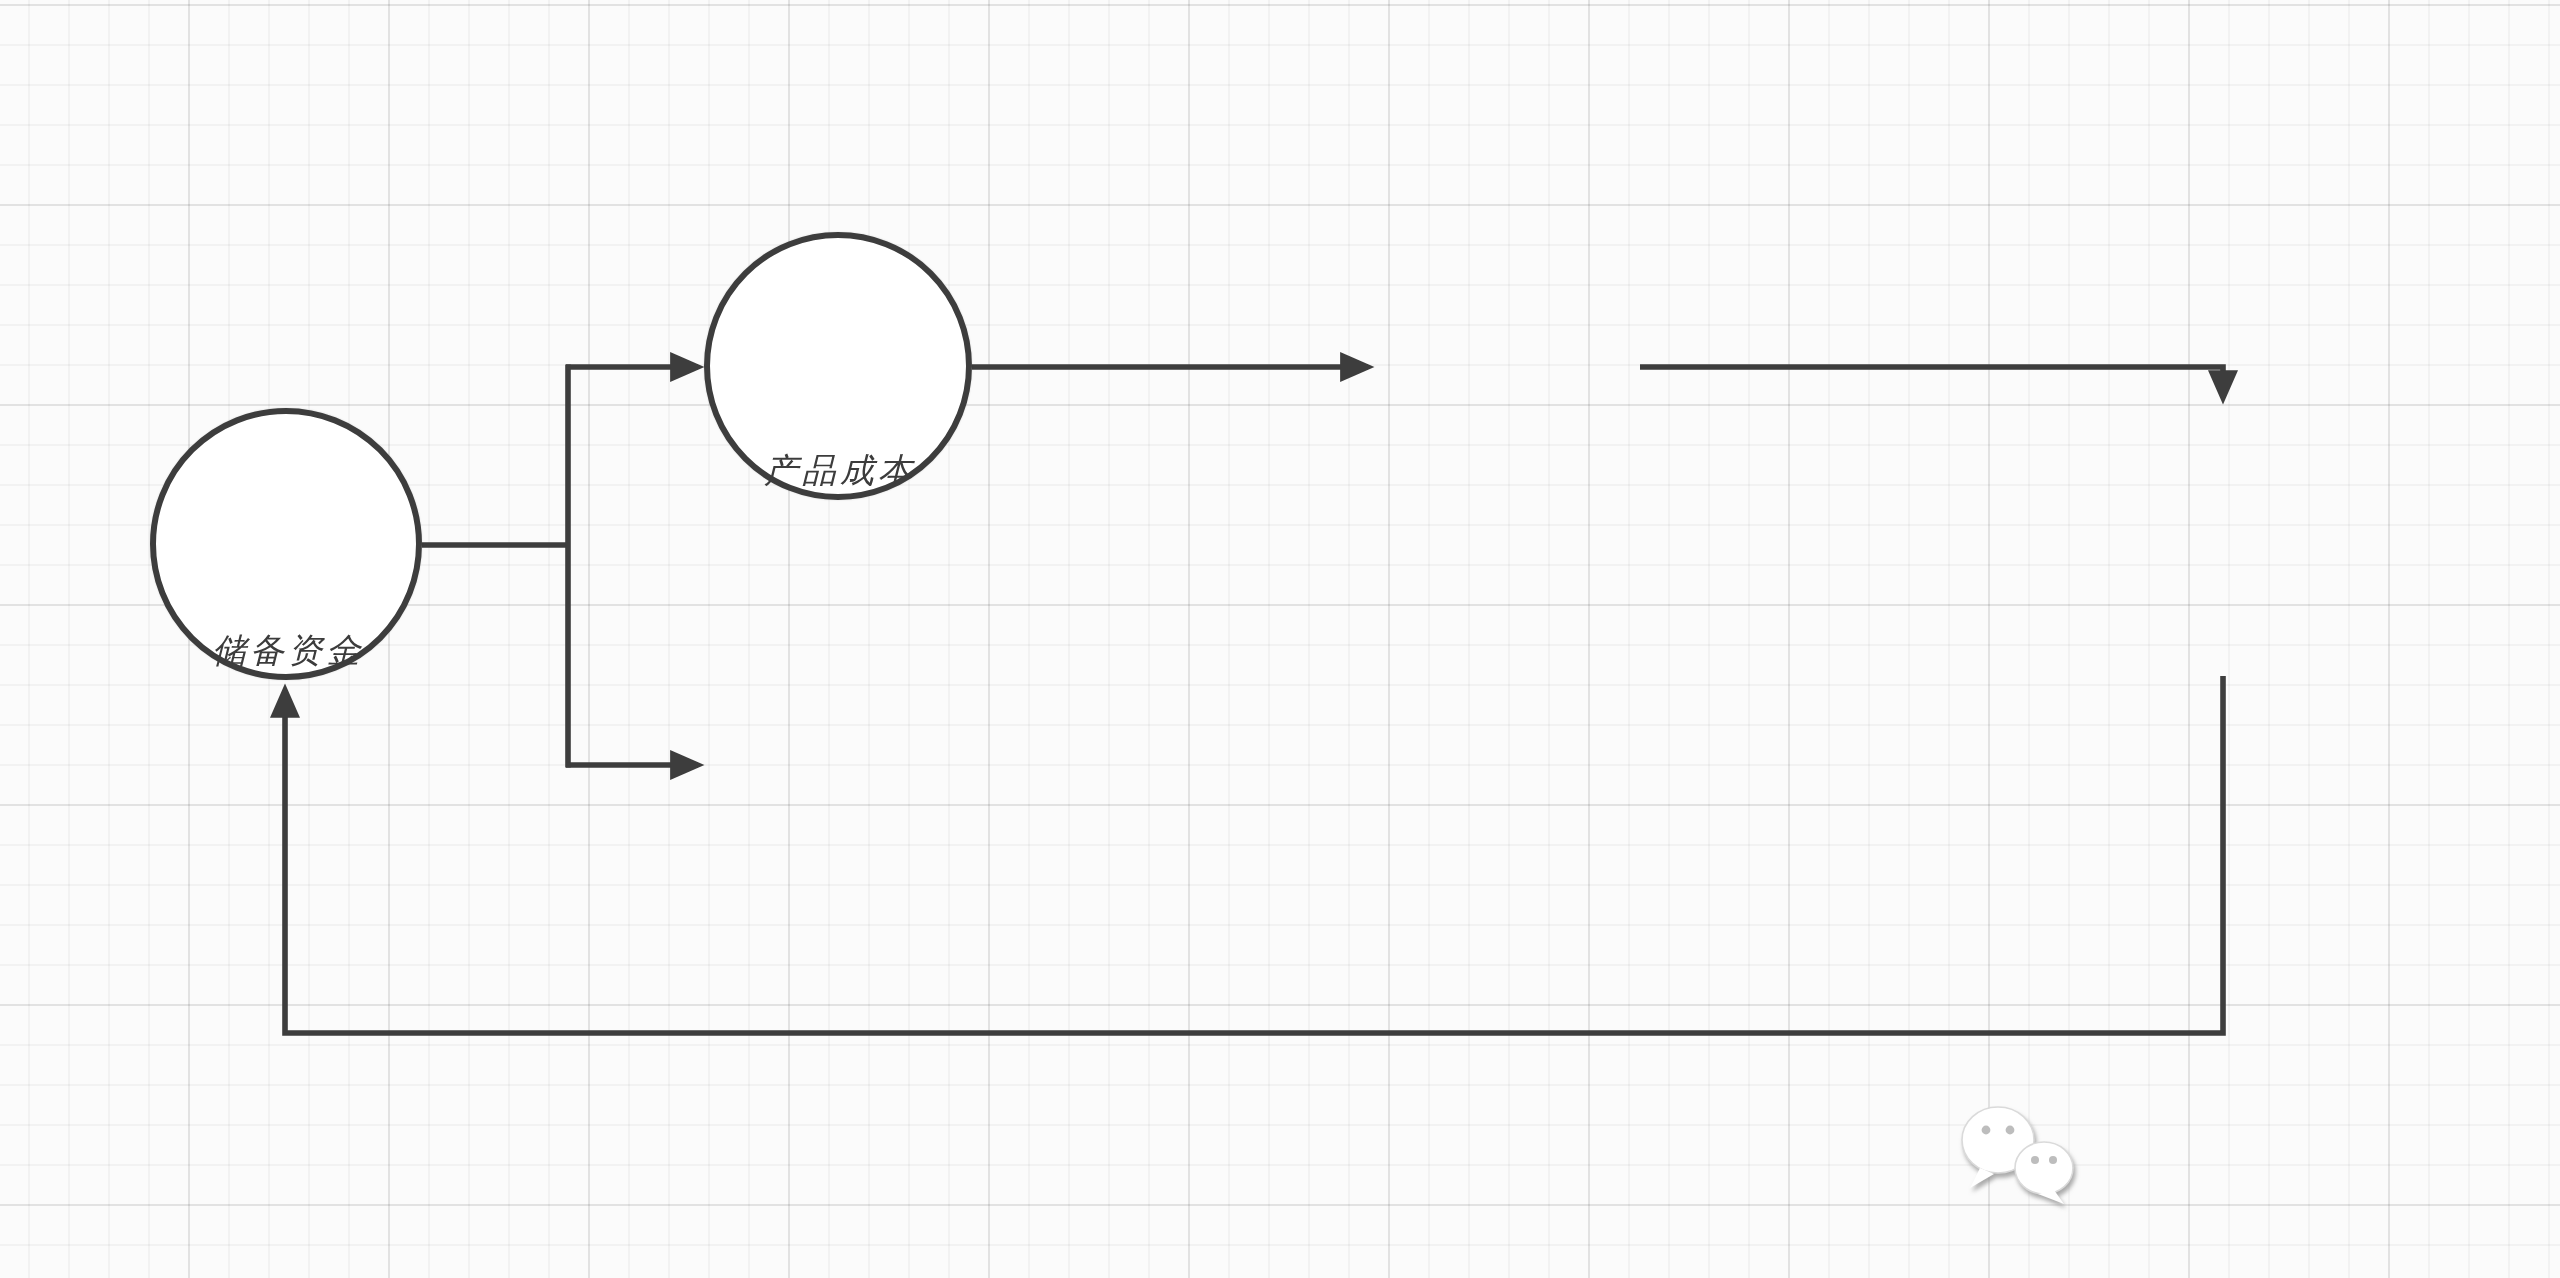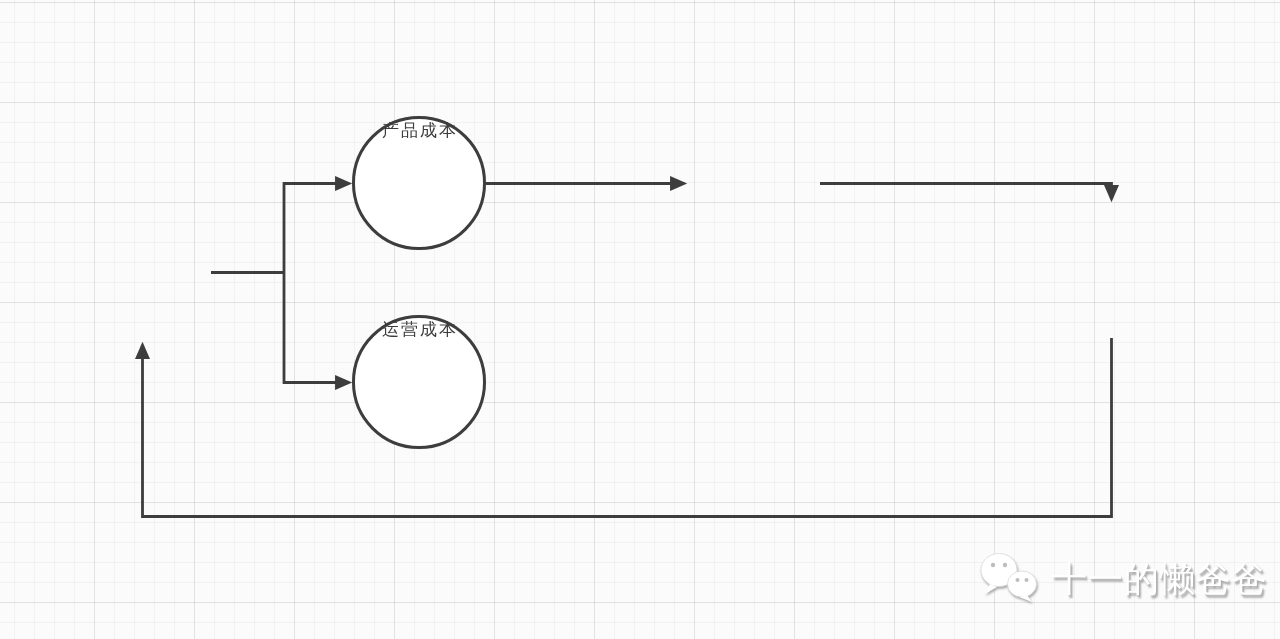--- a/index.html
+++ b/index.html
@@ -23,22 +23,23 @@
   .edges{
     position:absolute;left:0;top:0;width:1280px;height:639px;
     pointer-events:none;
   }
   .node{
     position:absolute;
     box-sizing:border-box;
     border:3px solid #3d3d3d;
     border-radius:50%;
     background:#ffffff;
-    display:flex;align-items:flex-start;justify-content:center;
+    display:flex;align-items:flex-end;justify-content:center;
     box-shadow:0 0 1px rgba(0,0,0,0.15);
+    font-style:italic;
   }
   .node-label{
     font-size:17px;
     letter-spacing:2px;
     color:#3c3c3c;
     white-space:nowrap;
     transform:translateX(1px);
   }
   .n-reserve  {left:75px;  top:204px; width:136px; height:136px;}
   .n-product  {left:352px; top:116px; width:134px; height:134px;}
@@ -79,38 +80,37 @@
       <path d="M211,272.5 L284,272.5"></path>
       <path d="M284,182.2 L284,383.8"></path>
       <path d="M283,183.5 L349,183.5" marker-end="url(#arrow)"></path>
       <path d="M283,382.5 L349,382.5" marker-end="url(#arrow)"></path>
       <path d="M486,183.5 L684,183.5" marker-end="url(#arrow)"></path>
       <path d="M820,183.5 L1111.5,183.5 L1111.5,199" marker-end="url(#arrow)"></path>
       <path d="M1111.5,338 L1111.5,516.5 L142.5,516.5 L142.5,345" marker-end="url(#arrow)"></path>
     </g>
   </svg>
 
+  <div class="node n-reserve">
+    <span class="node-label">储备资金</span>
+  </div>
   <div class="node n-product">
     <span class="node-label">产品成本</span>
-  </div>
-  <div class="node n-operating">
-    <span class="node-label">运营成本</span>
   </div>
 
   <div class="watermark">
     <svg class="wm-icon" viewBox="0 0 62 56" xmlns="http://www.w3.org/2000/svg">
       <g fill="#ffffff" stroke="#dadada" stroke-width="0.8">
         <ellipse cx="19" cy="20" rx="18" ry="16.5"></ellipse>
         <path d="M10,34 L5,44 L17,37 Z" stroke="none"></path>
         <ellipse cx="42" cy="34" rx="14.5" ry="13"></ellipse>
         <path d="M47,45 L52,52 L39,47 Z" stroke="none"></path>
       </g>
       <g fill="#bdbdbd">
         <circle cx="13" cy="15" r="2.2"></circle>
         <circle cx="25" cy="15" r="2.2"></circle>
         <circle cx="37.5" cy="30" r="2"></circle>
         <circle cx="46.5" cy="30" r="2"></circle>
       </g>
     </svg>
-    <span class="wm-text">十一的懒爸爸</span>
   </div>
 
 </div>
 
 </body></html>

